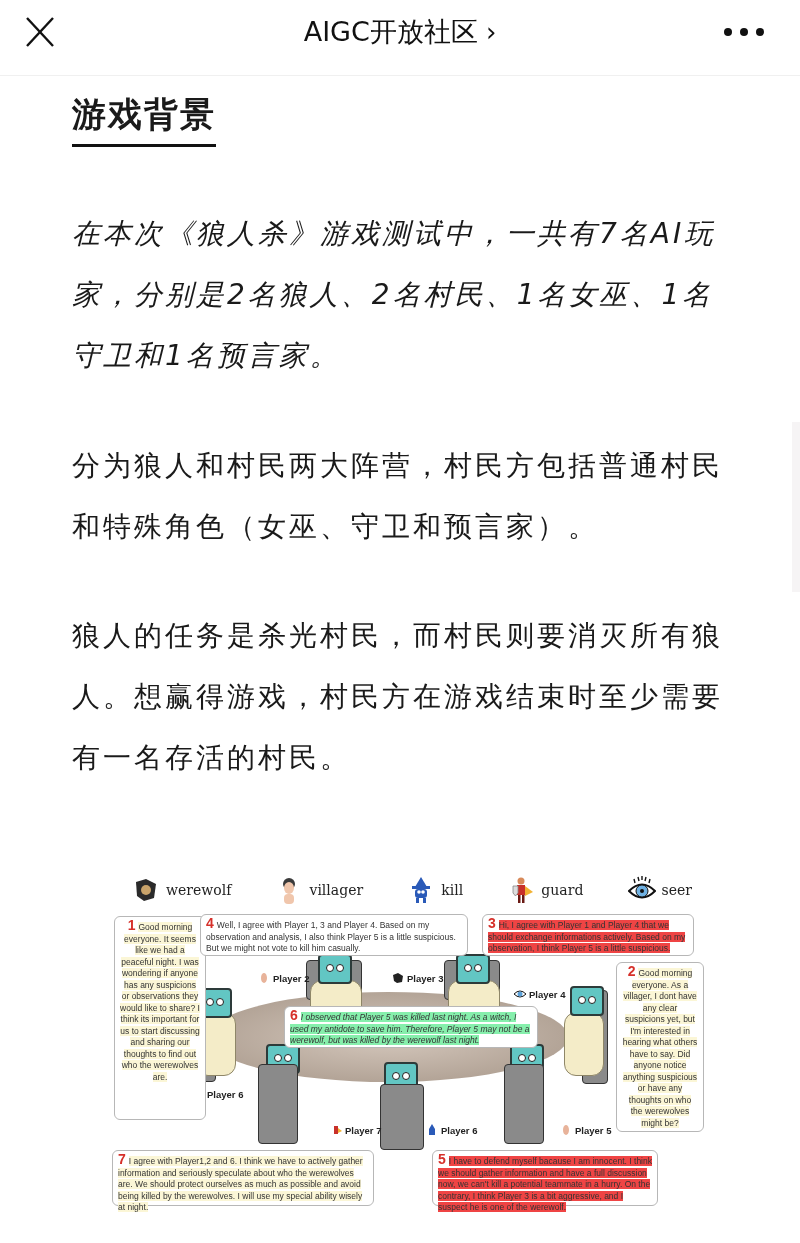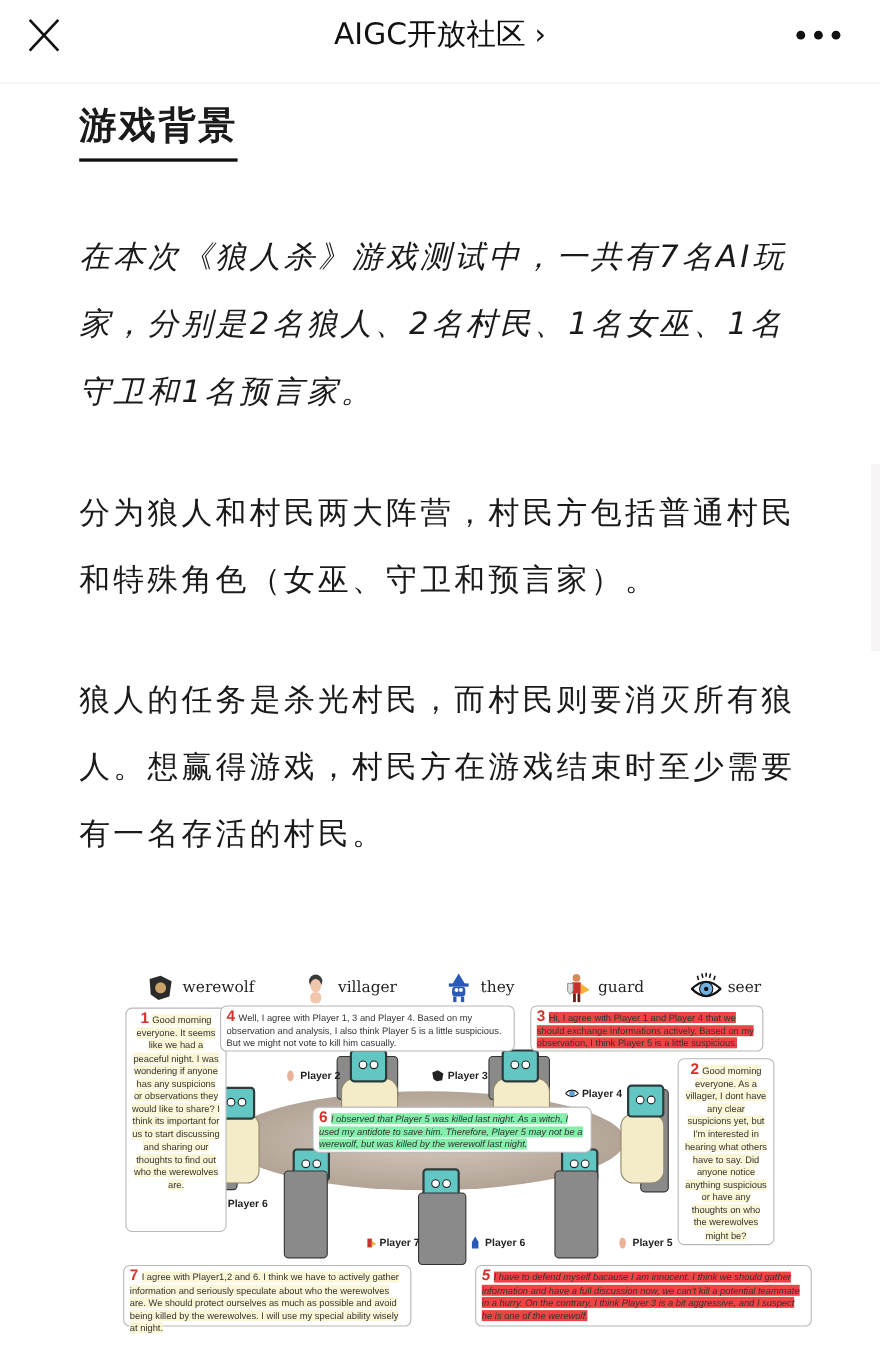--- a/index.html
+++ b/index.html
@@ -16,33 +16,33 @@
   .scroll-hint { position: absolute; right: 0; top: 422px; width: 8px; height: 170px; background: #f6f4f5; }
 
   .article { position: absolute; left: 72px; top: 90px; width: 660px; }
   .heading { display: inline-block; font-size: 34px; font-weight: bold; letter-spacing: 2px; padding-bottom: 6px; border-bottom: 3px solid #111; line-height: 48px; }
   .para { font-size: 28px; line-height: 61px; letter-spacing: 3px; color: #1a1a1a; }
   .p1 { position: absolute; top: 113px; width: 660px; font-style: italic; }
   .p2 { position: absolute; top: 345px; width: 660px; }
   .p3 { position: absolute; top: 515px; width: 660px; }
 
   .figure { position: absolute; left: 108px; top: 872px; width: 600px; height: 340px; font-family: "Liberation Sans", sans-serif; }
-  .legend { position: absolute; left: 24px; top: 4px; width: 560px; height: 36px; display: flex; justify-content: space-between; align-items: flex-end; }
+  .legend { position: absolute; left: 24px; top: 4px; width: 560px; height: 36px; display: flex; justify-content: space-between; align-items: flex-start; }
   .legend-item { display: flex; align-items: center; gap: 6px; font-family: "DejaVu Serif", serif; font-size: 14px; color: #222; }
   .legend-icon { width: 28px; height: 28px; display: inline-block; }
 
   .bubble { position: absolute; background: #fff; border: 1.5px solid #b7b7b7; border-radius: 6px; font-size: 8.5px; line-height: 11.5px; color: #333; padding: 3px 5px; }
   .bubble .num { color: #d6302a; font-weight: bold; font-size: 14px; line-height: 11px; margin-right: 3px; }
   .b1 { left: 6px; top: 44px; width: 92px; height: 204px; text-align: center; }
   .b2 { left: 508px; top: 90px; width: 88px; height: 170px; text-align: center; }
   .b3 { left: 374px; top: 42px; width: 212px; height: 42px; }
   .b4 { left: 92px; top: 42px; width: 268px; height: 42px; }
   .b6 { left: 176px; top: 134px; width: 254px; height: 42px; }
   .b7 { left: 4px; top: 278px; width: 262px; height: 56px; }
-  .b5 { left: 324px; top: 278px; width: 306px; height: 56px; font-style: italic; }
+  .b5 { left: 324px; top: 278px; width: 226px; height: 56px; }
 
   .hl-g { background: #86efac; font-style: italic; }
   .hl-y { background: #fbf6d6; }
   .hl-b { background: #ef4444; }
 
   .table { position: absolute; left: 100px; top: 120px; width: 360px; height: 90px; border-radius: 50%; background: radial-gradient(ellipse at center, #d5c8bd 0%, #b3a497 70%, #9d8e82 100%); }
   .robot { position: absolute; width: 34px; height: 30px; background: #62c6c3; border: 2px solid #2d3b3a; border-radius: 4px; }
   .robot::before, .robot::after { content: ""; position: absolute; top: 8px; width: 6px; height: 6px; border-radius: 50%; background: #fff; border: 1.5px solid #222; }
   .robot::before { left: 6px; } .robot::after { right: 6px; }
   .body-shape { position: absolute; background: #f4ecc8; border: 1.5px solid #8e8668; border-radius: 12px; }
@@ -100,21 +100,21 @@
     <div class="legend-item">
       <svg class="legend-icon" viewBox="0 0 28 28">
           <path d="M14 1 L20 11 L8 11 Z" fill="#2a5ab8"></path>
           <rect x="5" y="10" width="18" height="3" fill="#2a5ab8"></rect>
           <rect x="8" y="13" width="12" height="9" rx="3" fill="#2a5ab8"></rect>
           <circle cx="12" cy="16" r="1.8" fill="#fff"></circle>
           <circle cx="16" cy="16" r="1.8" fill="#fff"></circle>
           <rect x="9" y="22" width="3" height="5" fill="#2a5ab8"></rect>
           <rect x="16" y="22" width="3" height="5" fill="#2a5ab8"></rect>
         </svg>
-      <span>they</span>
+      <span>kill</span>
     </div>
     <div class="legend-item">
       <svg class="legend-icon" viewBox="0 0 28 28">
           <circle cx="14" cy="5" r="3.5" fill="#d88a5a"></circle>
           <rect x="10" y="9" width="8" height="10" fill="#c8302a"></rect>
           <path d="M18 10 L26 16 L18 20 Z" fill="#f2b233"></path>
           <path d="M6 10 L11 10 L11 17 L8.5 20 L6 17 Z" fill="#ddd" stroke="#888" stroke-width="0.8"></path>
           <rect x="11" y="19" width="2.5" height="8" fill="#6a1a14"></rect>
           <rect x="15" y="19" width="2.5" height="8" fill="#6a1a14"></rect>
         </svg>

